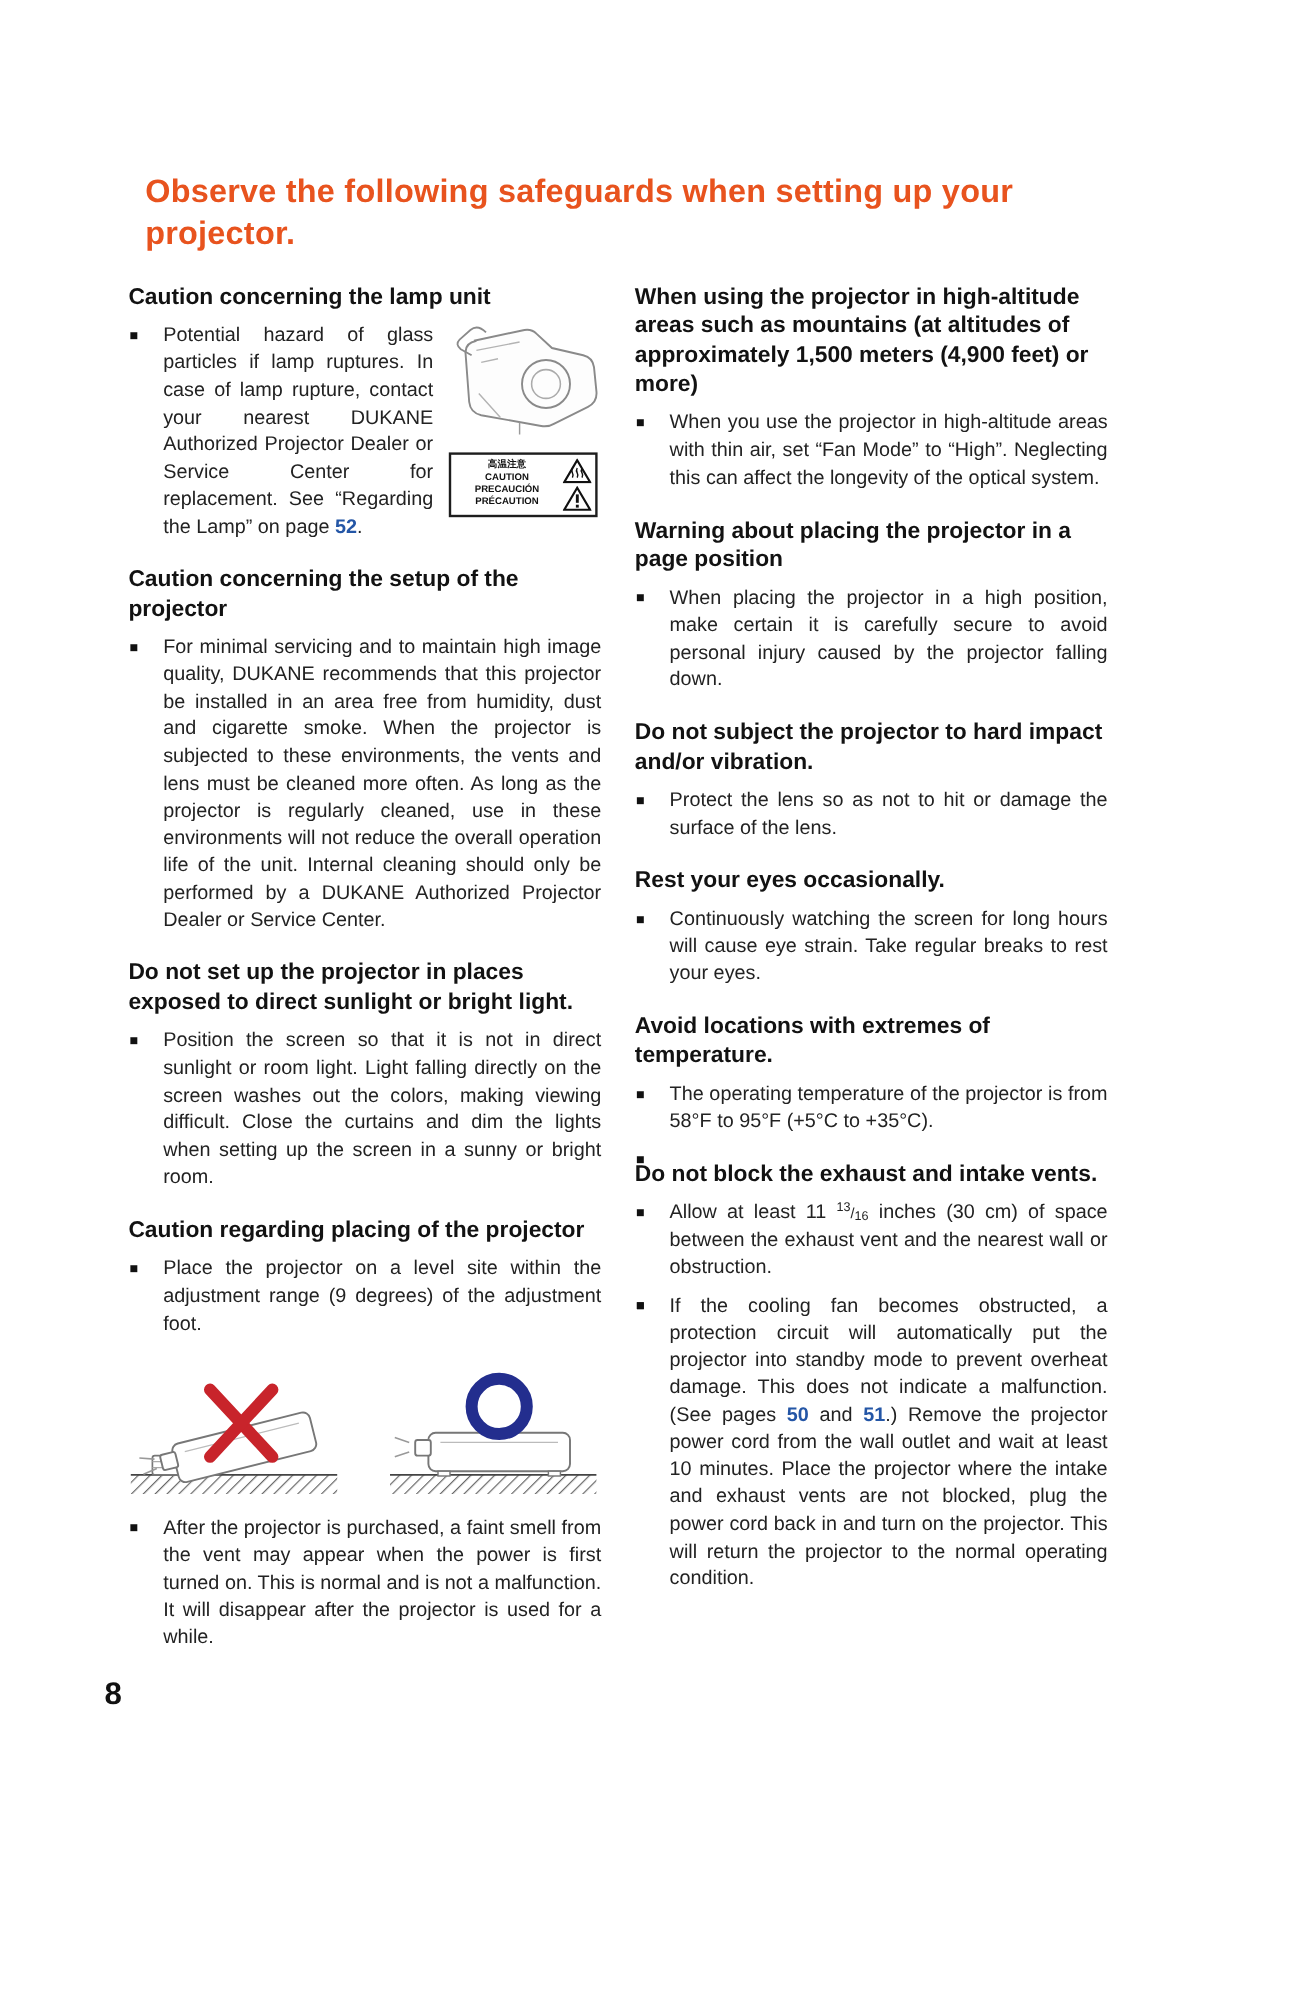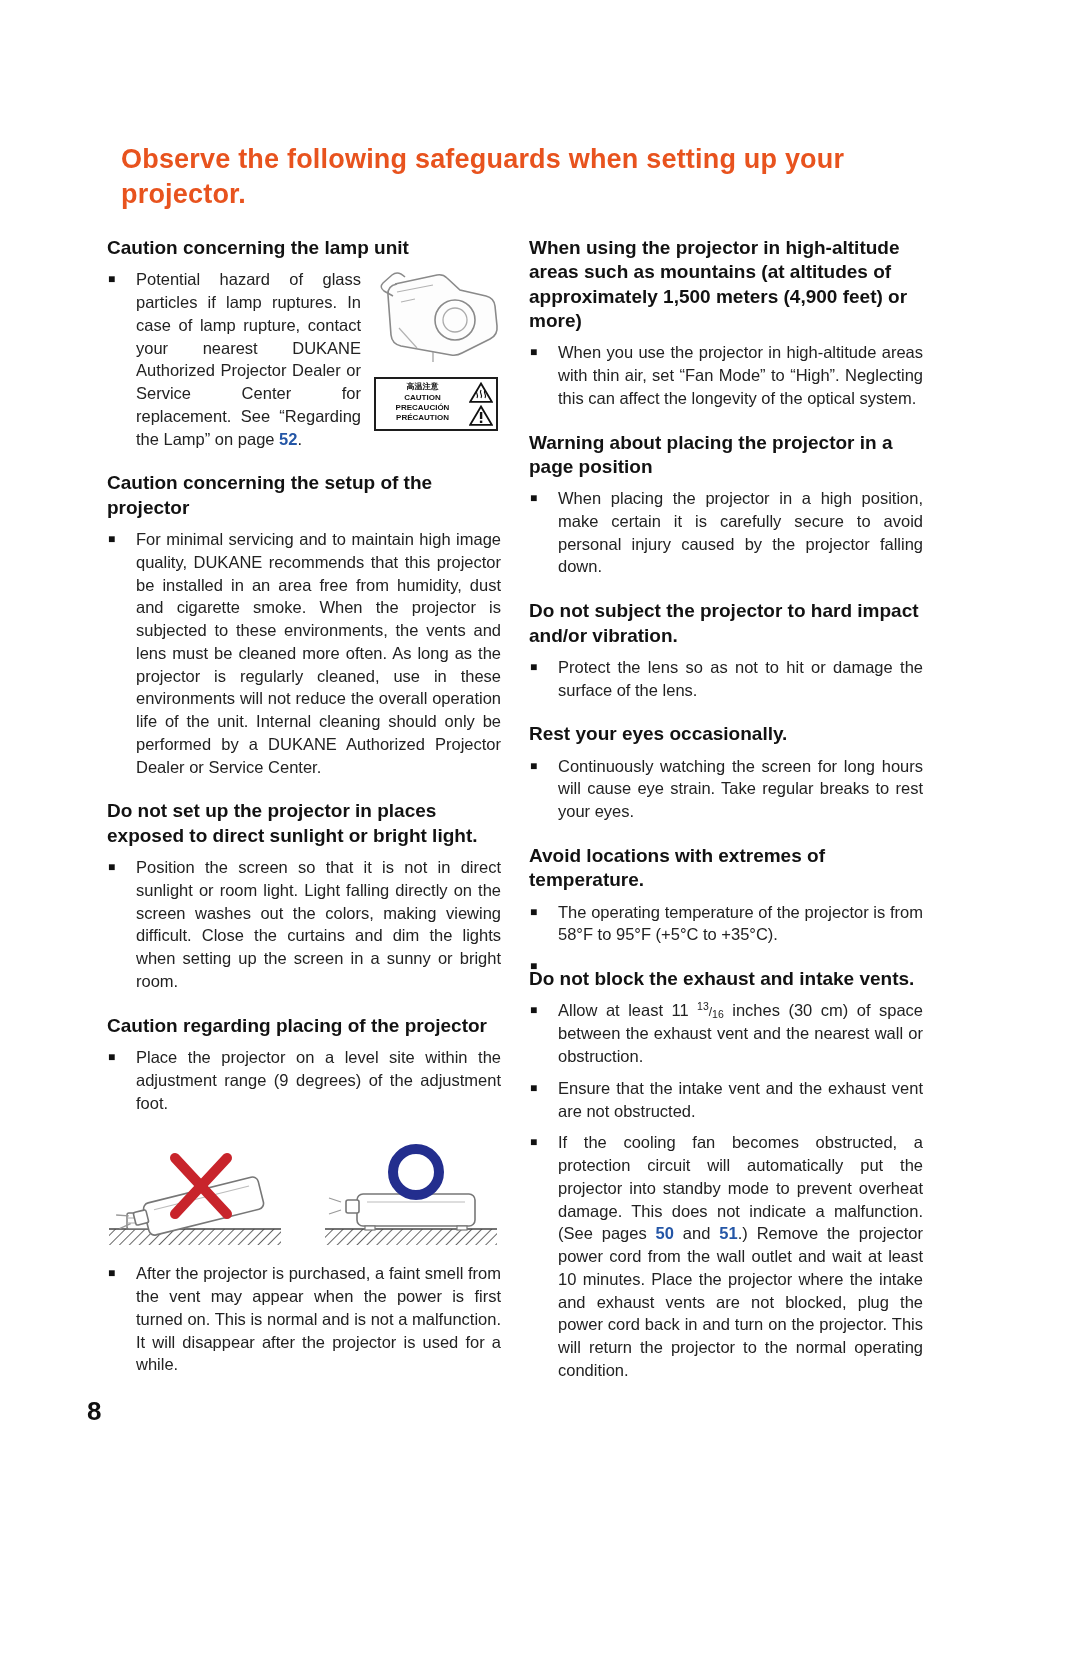--- a/index.html
+++ b/index.html
@@ -239,21 +239,20 @@
       </section>
 
       <section class="sec">
         <h2 class="heading">Do not block the exhaust and intake vents.</h2>
         <div class="item">
           <span class="marker">■</span>
           <span>Allow at least 11 </span><span class="frac-num">13</span><span class="frac-slash">/</span><span class="frac-den">16</span><span> inches (30 cm) of space between the exhaust vent and the nearest wall or obstruction.</span>
         </div>
         <div class="item">
           <span class="marker">■</span>
-          <span>Ensure that the intake vent and the exhaust vent are not obstructed.</span>
         </div>
         <div class="item">
           <span class="marker">■</span>
           <span>If the cooling fan becomes obstructed, a protection circuit will automatically put the projector into standby mode to prevent overheat damage. This does not indicate a malfunction. (See pages </span><a class="plink">50</a><span> and </span><a class="plink">51</a><span>.) Remove the projector power cord from the wall outlet and wait at least 10 minutes. Place the projector where the intake and exhaust vents are not blocked, plug the power cord back in and turn on the projector. This will return the projector to the normal operating condition.</span>
         </div>
       </section>
 
     </div>
   </div>
 

